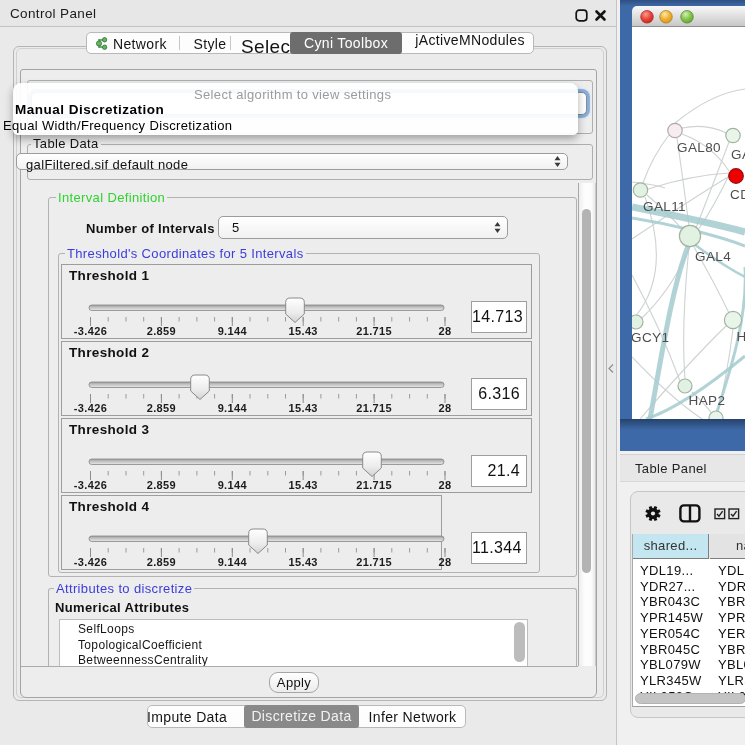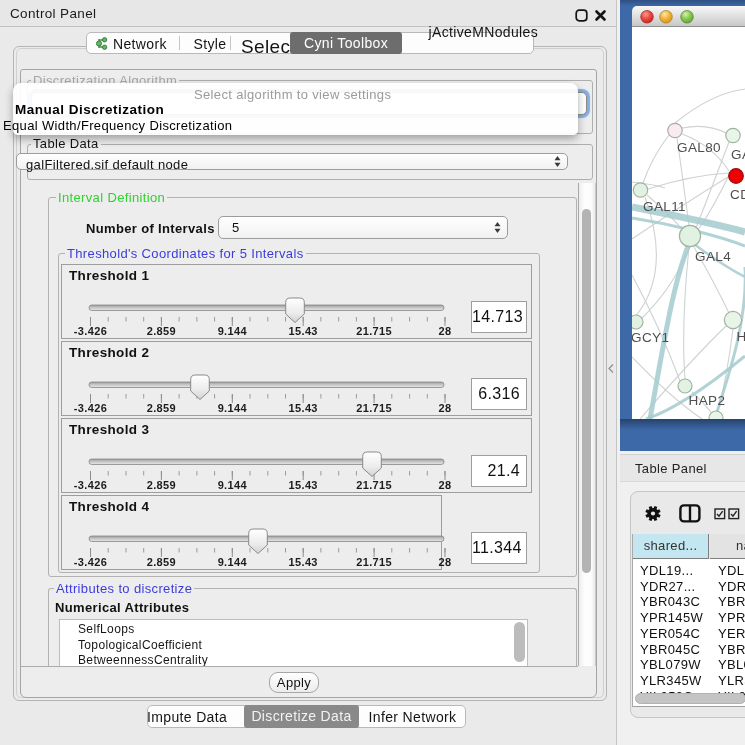--- a/index.html
+++ b/index.html
@@ -29,24 +29,23 @@
       <circle cx="8.6" cy="3.8" r="2.2" fill="#63b465" stroke="#2e7031" stroke-width="0.8"></circle>
       <circle cx="3" cy="7.5" r="2.6" fill="#63b465" stroke="#2e7031" stroke-width="0.8"></circle>
       <circle cx="8.6" cy="11.2" r="2.2" fill="#63b465" stroke="#2e7031" stroke-width="0.8"></circle>
     </svg>
 <span class="abs" style="left:113px;top:36px;font-size:14px;color:#141414">Network</span>
 <div class="abs" style="left:179px;top:36px;width:1px;height:14px;background:#c6c6c6"></div>
 <span class="abs" style="left:190px;top:36px;width:40px;text-align:center;font-size:14px;color:#141414">Style</span>
 <div class="abs" style="left:230px;top:36px;width:1px;height:14px;background:#c6c6c6"></div>
 <span class="abs" style="left:241px;top:36px;width:40px;text-align:center;font-size:19px;color:#141414">Select</span>
 <div class="abs" style="left:290px;top:32px;width:112px;height:22px;background:#6d6d6d;border-radius:3px;color:#fff;font-size:14px;text-align:center;line-height:22px">Cyni Toolbox</div>
-<span class="abs" style="left:402px;top:24px;width:136px;text-align:right;font-size:14px;color:#141414">jActiveMNodules</span>
+<span class="abs" style="left:402px;top:32px;width:136px;text-align:center;font-size:14px;color:#141414">jActiveMNodules</span>
 
 <div class="abs" style="left:27px;top:80px;width:566px;height:54px;border:1px solid #aeaeae;border-radius:3px"></div>
-<span class="abs" style="left:31px;top:73px;font-size:13px;color:#a6a6a6;background:#ededed;padding:0 2px">Discretization Algorithm</span>
 <div class="abs" style="left:31px;top:92px;width:556px;height:23px;border-radius:5px;background:#fff;border:1px solid #8a8a8a;box-shadow:0 0 1px 3px rgba(105,158,216,0.8)"></div>
 
 <div class="abs" style="left:27px;top:144px;width:566px;height:36px;border:1px solid #aeaeae;border-radius:3px"></div>
 <span class="abs" style="left:31px;top:136px;font-size:13px;color:#141414;background:#ededed;padding:0 2px">Table Data</span>
 <div class="abs" style="left:16px;top:153px;width:552px;height:17px;border-radius:5px;background:linear-gradient(#ffffff,#f1f1f1);border:1px solid #9c9c9c;font-size:13px;color:#111;line-height:21px;padding-left:9px">galFiltered.sif default node<svg width="7" height="11" viewBox="0 0 7 11" style="position:absolute;right:6px;top:50%;margin-top:-5.5px">
         <path d="M3.5,0 L6.5,4.2 L0.5,4.2 Z" fill="#3a3a3a"></path>
         <path d="M3.5,11 L0.5,6.8 L6.5,6.8 Z" fill="#3a3a3a"></path>
       </svg></div>
 
 <div class="abs" style="left:13px;top:83px;width:565px;height:52px;background:rgba(255,255,255,0.93);border-radius:8px 8px 5px 5px;box-shadow:0 4px 9px rgba(0,0,0,0.33);z-index:30"></div>

